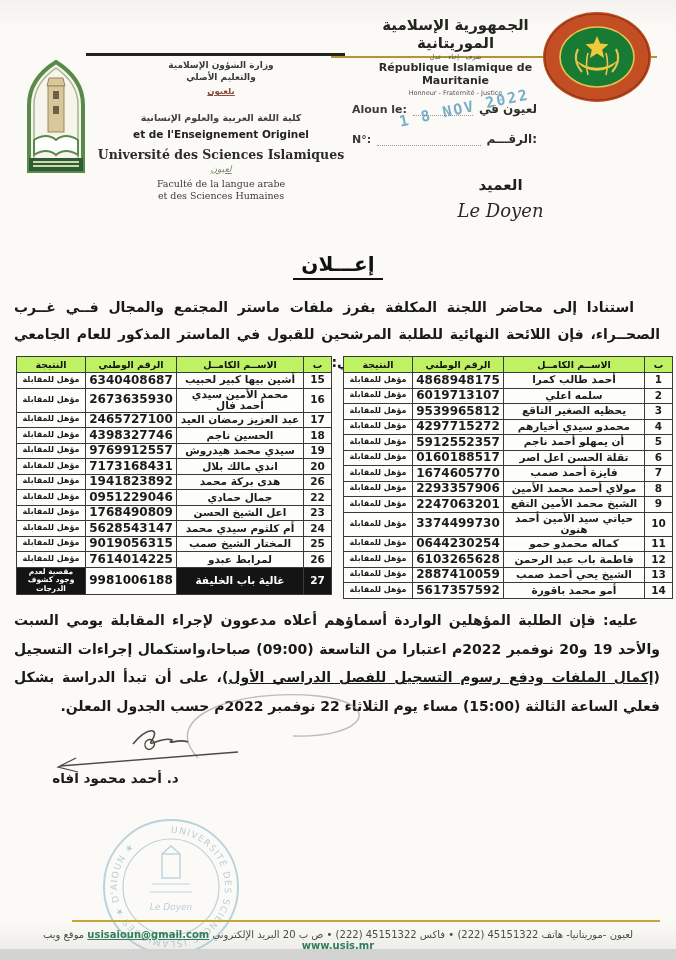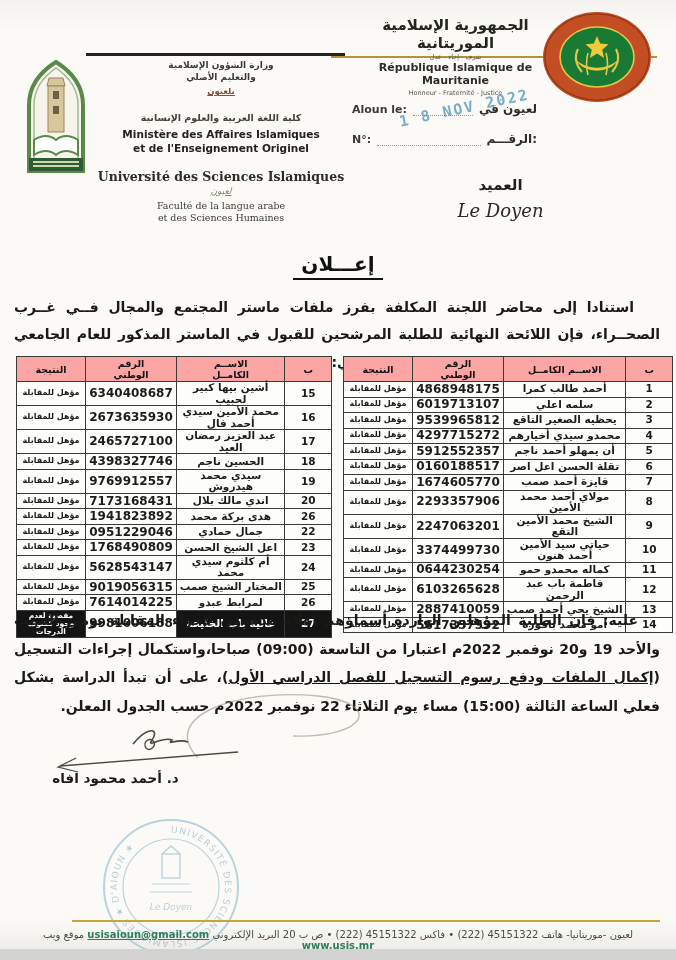--- a/index.html
+++ b/index.html
@@ -12,21 +12,21 @@
   .hdr-gold-line{position:absolute;top:56px;left:331px;width:326px;height:2px;background:#b6952f;}
 
   
   .uni-logo{position:absolute;left:20px;top:58px;}
   .hdr-left{position:absolute;left:96px;top:60px;width:250px;text-align:center;}
   .hdr-left .ar-small{font-size:9px;font-weight:700;color:#3a3a38;line-height:1.3;}
   .hdr-left .uni-ar{font-size:15px;font-weight:700;margin-top:4px;color:#222;}
   .hdr-left .city-ar{font-size:8.5px;font-weight:700;color:#8a4a3a;text-decoration:underline;margin-top:3px;}
   .hdr-left .fac-ar{font-size:9.5px;font-weight:700;color:#44443f;margin-top:16px;}
   .hdr-left .fr-min{font-size:10.5px;font-weight:700;color:#222;line-height:1.25;margin-top:5px;}
-  .hdr-left .fr-uni{font-size:12.5px;font-weight:700;font-family:"DejaVu Serif",serif;color:#2b2b28;margin-top:14px;text-align:center;}
+  .hdr-left .fr-uni{font-size:12.5px;font-weight:700;font-family:"DejaVu Serif",serif;color:#2b2b28;margin-top:5px;text-align:center;}
   .hdr-left .city-script{font-size:9px;color:#7d8c6f;text-decoration:underline;margin-top:2px;font-style:italic;}
   .hdr-left .fr-fac{font-size:9.5px;font-family:"DejaVu Serif",serif;color:#3c3c38;line-height:1.35;margin-top:4px;}
 
   
   .hdr-right{position:absolute;left:348px;top:16px;width:215px;text-align:center;}
   .hdr-right .country-ar{font-size:15px;font-weight:700;color:#252520;}
   .hdr-right .motto-ar{font-size:6.5px;color:#55554f;margin-top:1px;}
   .hdr-right .country-fr{font-size:11px;font-weight:700;color:#2c2c28;}
   .hdr-right .motto-fr{font-size:6.5px;color:#55554f;margin-top:2px;}
   .emblem{position:absolute;left:540px;top:10px;}
@@ -54,21 +54,21 @@
   
   .para{direction:rtl;text-align:justify;font-size:14px;font-weight:700;color:#191916;line-height:1.95;}
   .intro{position:absolute;top:294px;right:16px;left:14px;text-indent:26px;}
   .outro{position:absolute;top:606px;right:16px;left:14px;text-indent:22px;line-height:2.05;}
   .u{text-decoration:underline;}
 
   
   .tbl{position:absolute;top:356px;border-collapse:collapse;direction:rtl;background:#fdfdfb;}
   .tbl-first{left:343px;width:330px;}
   .tbl-second{left:16px;width:316px;}
-  .tbl th{background:#fca5a5;border:1px solid #3a3a38;font-size:9.5px;font-weight:700;color:#141414;padding:1px 18px;height:13px;}
+  .tbl th{background:#bef264;border:1px solid #3a3a38;font-size:9.5px;font-weight:700;color:#141414;padding:1px 2px;height:13px;}
   .tbl td{border:1px solid #3a3a38;padding:0 2px;height:14.5px;line-height:1.1;}
   .tbl td.num-cell{width:23px;text-align:center;font-size:10.5px;font-weight:700;}
   .tbl td.name-cell{text-align:center;font-size:10.5px;font-weight:700;}
   .tbl td.id-cell{width:86px;text-align:center;font-size:12px;font-weight:700;direction:ltr;}
   .tbl td.result-cell{width:64px;text-align:center;font-size:8px;font-weight:700;}
   .tbl tr.excluded td{background:#141414;color:#fff;height:26px;}
   .tbl tr.excluded td.id-cell{background:#fdfdfb;color:#141414;}
   .tbl tr.excluded td.result-cell{font-size:7.5px;}
 
   
@@ -105,21 +105,20 @@
       <rect x="13" y="107" width="46" height="2" fill="#cdd9a8"></rect>
     </svg>
   </div>
 
   <div class="hdr-left">
     <div class="ar-small">وزارة الشؤون الإسلامية</div>
     <div class="ar-small">والتعليم الأصلي</div>
     <div class="city-ar">بلعيون</div>
     <div class="fac-ar">كلية اللغة العربية والعلوم الإنسانية</div>
     <div class="fr-min">
-      <div>Ministère des Affaires Islamiques</div>
       <div>et de l'Enseignement Originel</div>
     </div>
     <div class="fr-uni">Université des Sciences Islamiques</div>
     <div class="city-script">لعيون</div>
     <div class="fr-fac">
       <div>Faculté de la langue arabe</div>
       <div>et des Sciences Humaines</div>
     </div>
   </div>
 

